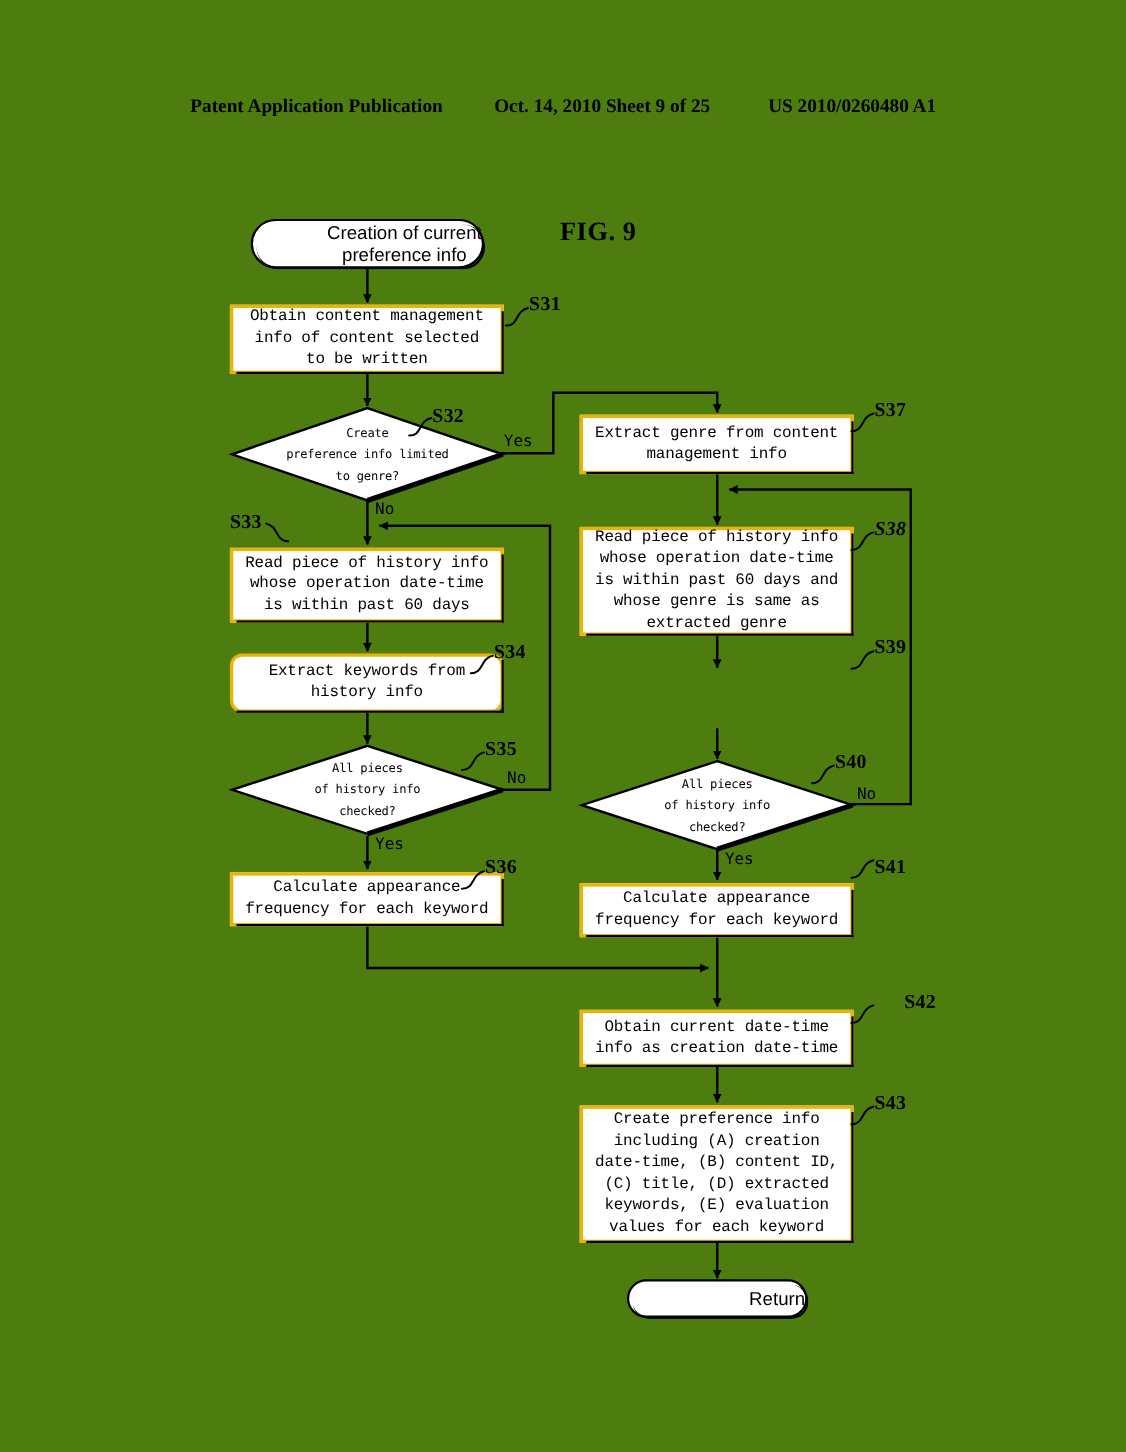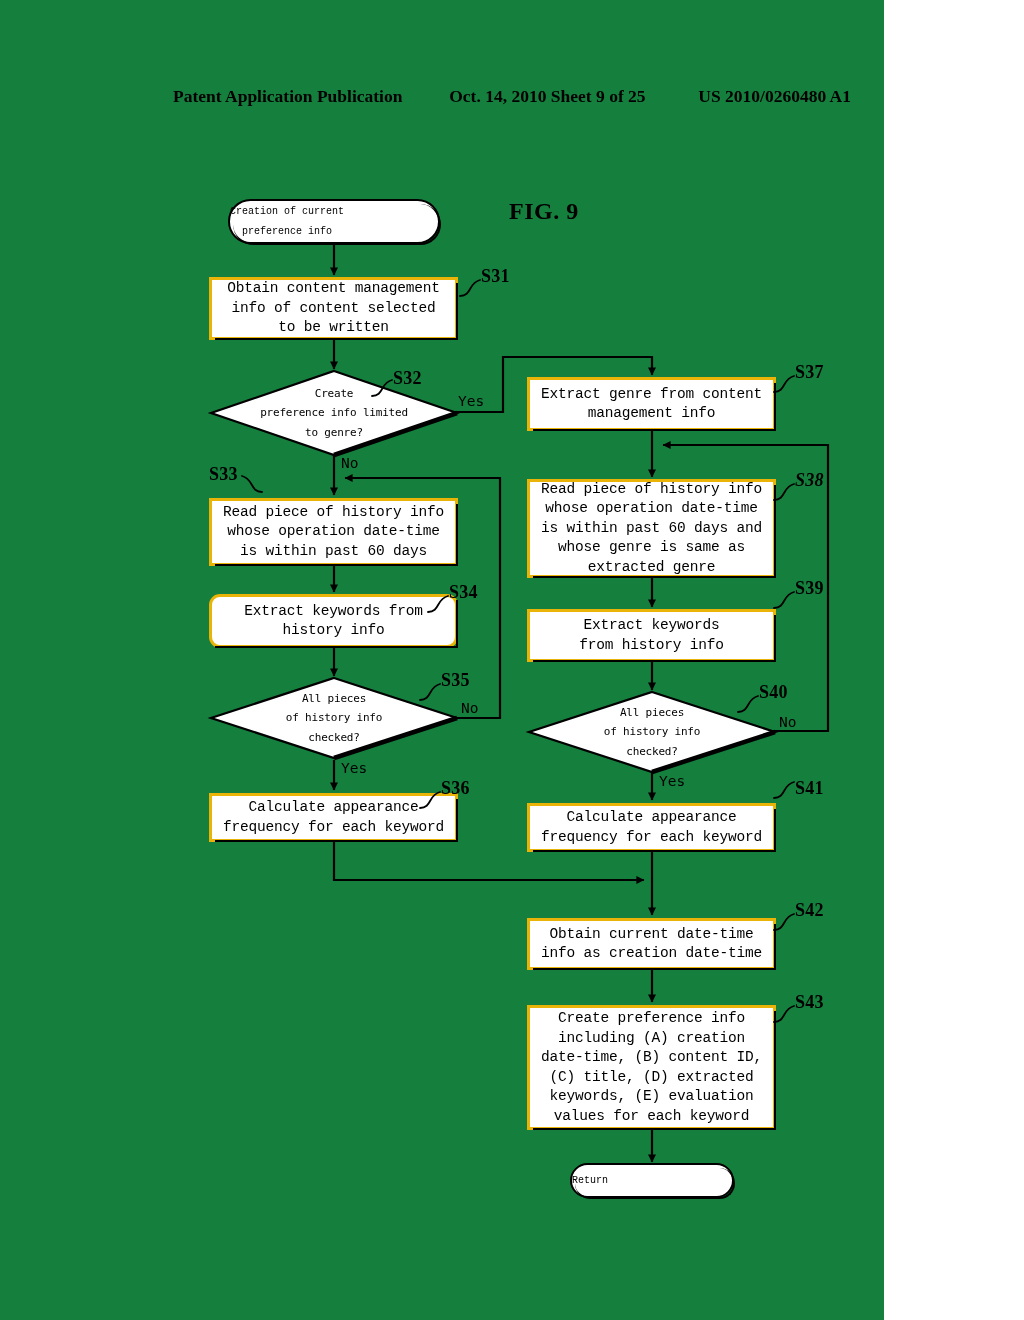--- a/index.html
+++ b/index.html
@@ -2,23 +2,23 @@
 <html><head>
 <meta charset="utf-8">
 <style>
   html, body {
     margin: 0;
     padding: 0;
     background: #ffffff;
   }
   #page {
     position: relative;
-    width: 884px;
+    width: 1024px;
     height: 1320px;
-    background: #15803d;
+    background: #4d7c0f;
     overflow: hidden;
     font-family: "DejaVu Sans Mono", monospace;
   }
 
   
   #pub-header {
     position: absolute;
     left: 0;
     top: 86px;
     width: 1024px;
@@ -79,24 +79,24 @@
   .node .txt { display: block; padding: 0 4px; white-space: pre-line; }
 
   .terminal {
     position: absolute;
     box-sizing: border-box;
     border: 2.5px solid #000;
     border-radius: 999px;
     background: #fff;
     display: flex;
     align-items: center;
-    justify-content: flex-start;
+    justify-content: flex-end;
     text-align: center;
-    font-family: Liberation Mono, monospace;
-    font-size: 10px;
+    font-family: Liberation Sans, sans-serif;
+    font-size: 17px;
     line-height: 19.5px;
     color: #000;
     z-index: 6;
   }
   .terminal::after {
     content: "";
     position: absolute;
     left: 3px;
     top: 3px;
     right: -3px;
@@ -311,24 +311,20 @@
 
   <div class="node box" style="left:527px; top:479px; width:249px; height:99px;">
     <span class="txt">Read piece of history info
 whose operation date-time
 is within past 60 days and
 whose genre is same as
 extracted genre</span>
   </div>
   <div class="stepref" style="left:795px; top:470px;font-style:italic;">S38</div>
 
-  <div class="node box" style="left:527px; top:609px; width:249px; height:53px;">
-    <span class="txt">Extract keywords
-from history info</span>
-  </div>
   <div class="stepref" style="left:795px; top:578px;">S39</div>
 
   <div class="diamond" style="left:527px; top:690px; width:250px; height:84px;">
     <svg width="250" height="84" viewBox="0 0 250 84" xmlns="http://www.w3.org/2000/svg">
       <path d="M125,2 L248,42 L125,82 L2,42 Z" fill="#fff" stroke="#000" stroke-width="2.2"></path>
       <path d="M125,82 L248,42" fill="none" stroke="#000" stroke-width="4.6"></path>
     </svg>
     <div class="dtxt">All pieces
 of history info
 checked?</div>
@@ -340,21 +336,21 @@
   <div class="node box" style="left:527px; top:803px; width:249px; height:49px;">
     <span class="txt">Calculate appearance
 frequency for each keyword</span>
   </div>
   <div class="stepref" style="left:795px; top:778px;">S41</div>
 
   <div class="node box" style="left:527px; top:918px; width:249px; height:52px;">
     <span class="txt">Obtain current date-time
 info as creation date-time</span>
   </div>
-  <div class="stepref" style="left:795px; top:900px;">S42</div>
+  <div class="stepref" style="left:822px; top:900px;">S42</div>
 
   <div class="node box" style="left:527px; top:1005px; width:249px; height:125px;text-align:center;">
     <span class="txt">Create preference info
 including (A) creation
 date-time, (B) content ID,
 (C) title, (D) extracted
 keywords, (E) evaluation
 values for each keyword</span>
   </div>
   <div class="stepref" style="left:795px; top:992px;">S43</div>

